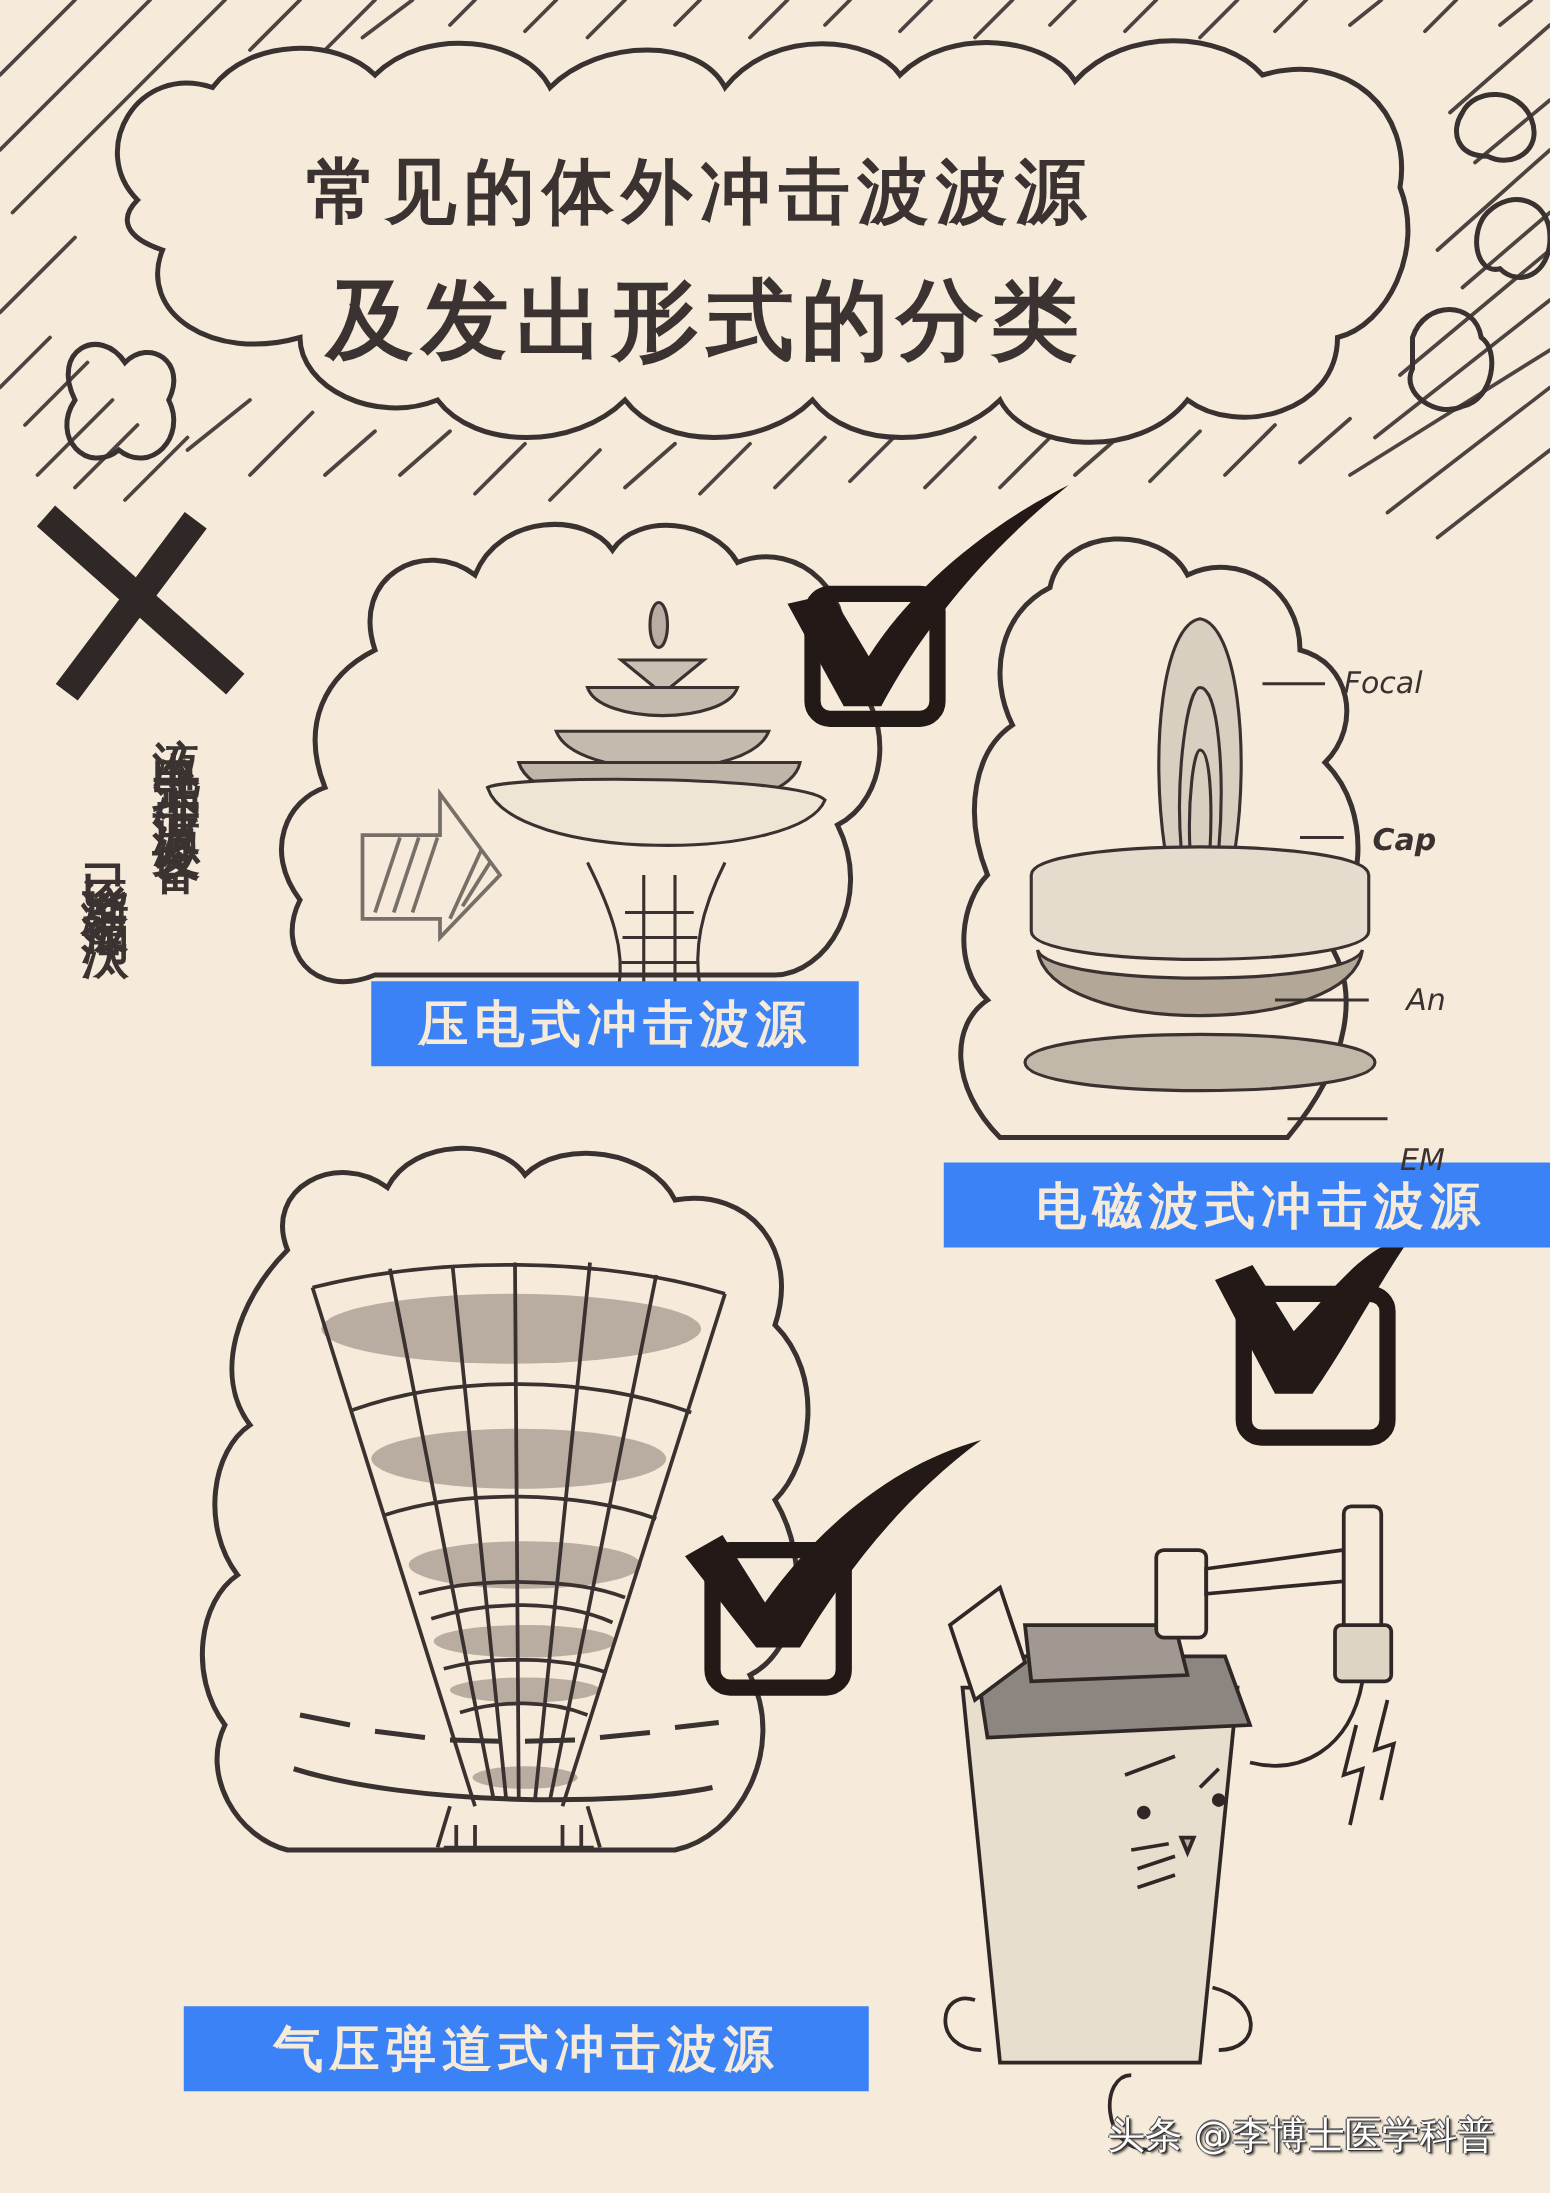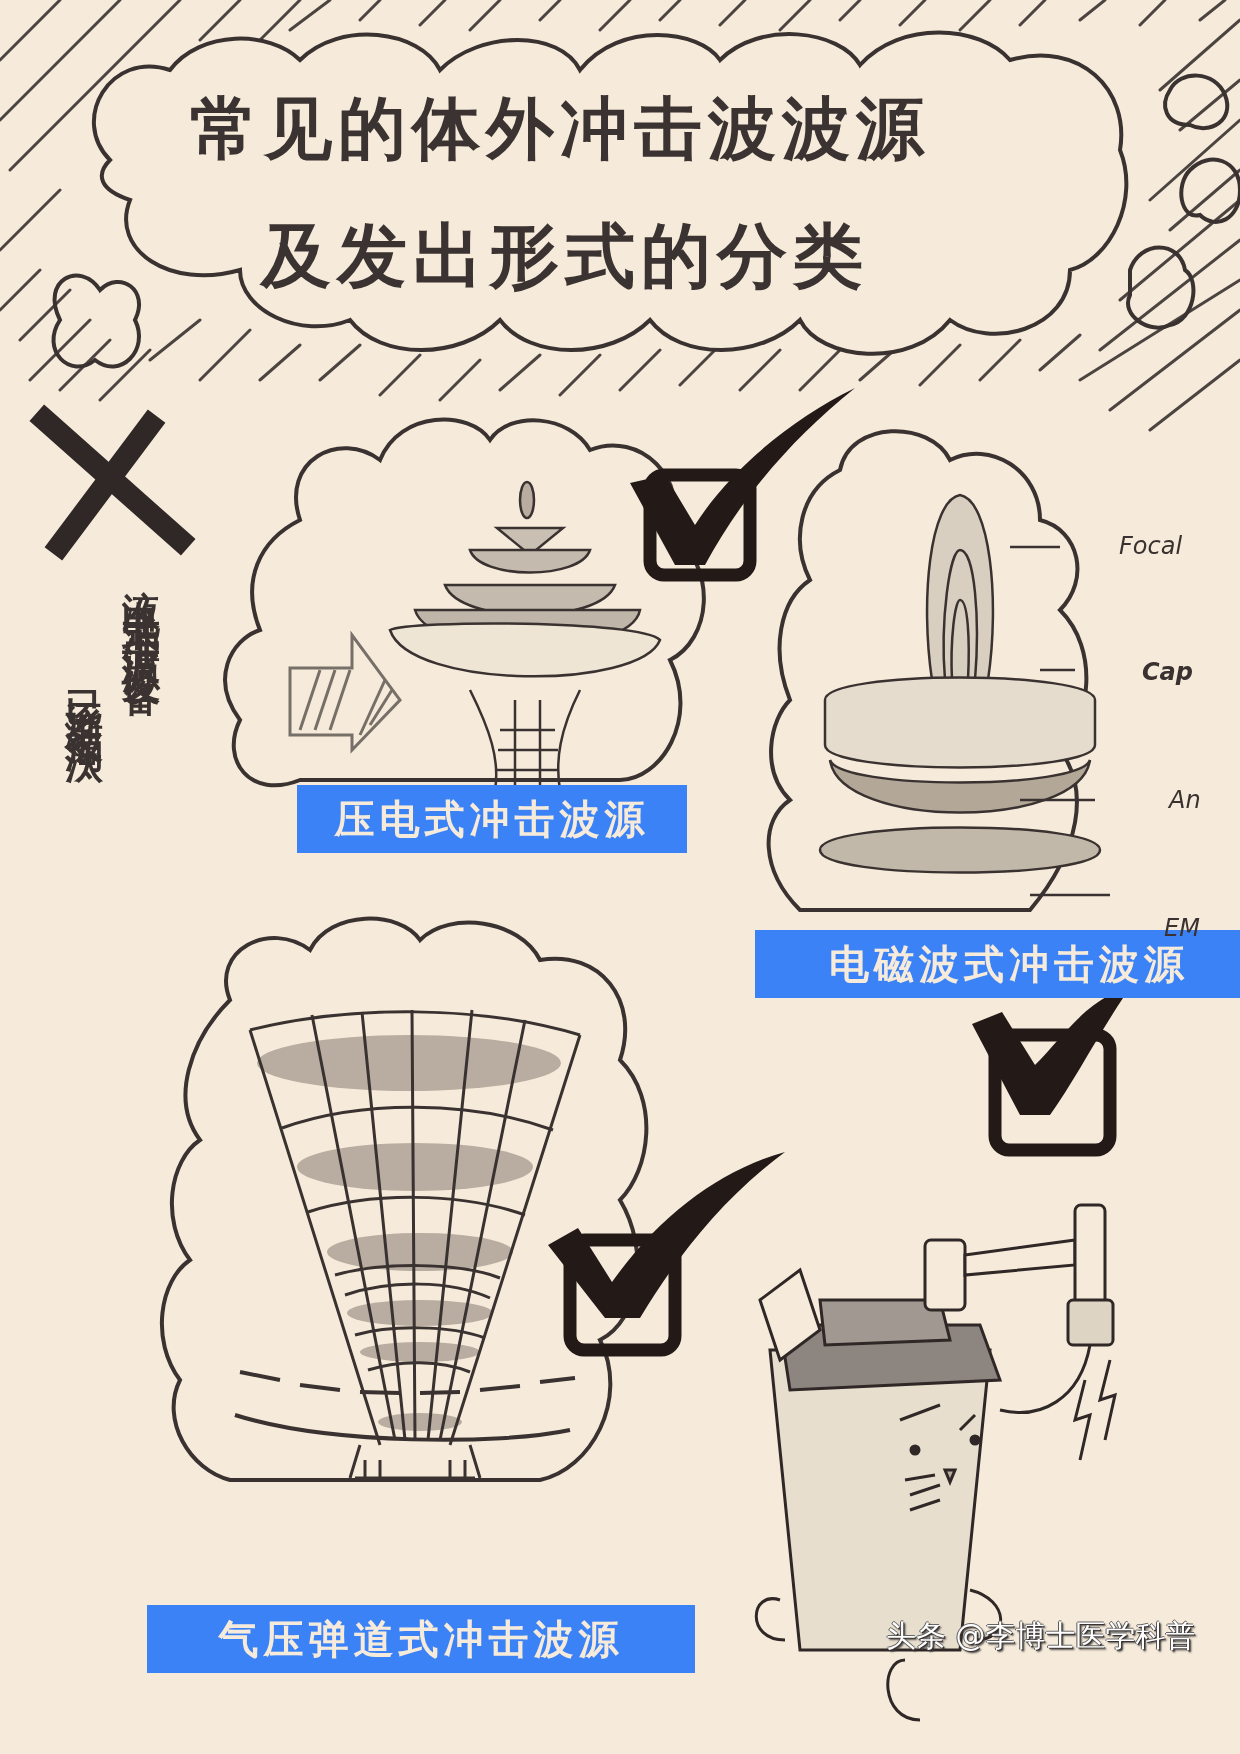--- a/index.html
+++ b/index.html
@@ -9,39 +9,39 @@
     font-family: "DejaVu Sans", "Liberation Sans", sans-serif;
     color: #3a3230;
     position: relative;
   }
   .layer { position: absolute; left: 0; top: 0; width: 1240px; height: 1754px; }
   .title {
     position: absolute; left: 0; width: 1240px; text-align: center;
     font-family: "DejaVu Sans", sans-serif; font-weight: bold;
     color: #3b3331; letter-spacing: 6px;
   }
-  .title.l1 { top: 84px; font-size: 68px; left: 40px; width: 1040px; }
+  .title.l1 { top: 116px; font-size: 57px; left: 40px; width: 1040px; }
   .title.l2 { top: 210px; font-size: 70px; left: 145px; width: 840px; }
   .vtext {
     position: absolute; writing-mode: vertical-rl; text-orientation: upright;
     font-family: "DejaVu Sans", sans-serif; font-weight: bold;
     color: #3b3331; font-size: 38px; letter-spacing: 11px;
   }
   .label {
     position: absolute; background: #3b82f6; color: #f6ebda;
     font-family: "DejaVu Sans", sans-serif; font-weight: bold;
     font-size: 40px; letter-spacing: 5px;
     display: flex; align-items: center; justify-content: center;
   }
   .anno {
     position: absolute; font-family: "DejaVu Sans", sans-serif;
-    font-style: italic; font-size: 24px; color: #3a3230; margin-left: 44px;
+    font-style: italic; font-size: 24px; color: #3a3230;
   }
   .watermark {
-    position: absolute; left: 886px; top: 1616px;
+    position: absolute; left: 886px; top: 1688px;
     font-family: "DejaVu Sans", sans-serif; font-size: 30px;
     color: #ffffff;
     text-shadow: 1px 1px 0 #3a3230, -1px 0 0 #555, 0 -1px 0 #666, 2px 2px 2px #333;
   }
 </style>
 </head>
 <body>
 
 <svg class="layer" viewBox="0 0 1240 1754" xmlns="http://www.w3.org/2000/svg">
   <g stroke="#3a3230" stroke-width="3" stroke-linecap="round" fill="none" opacity="0.9">

